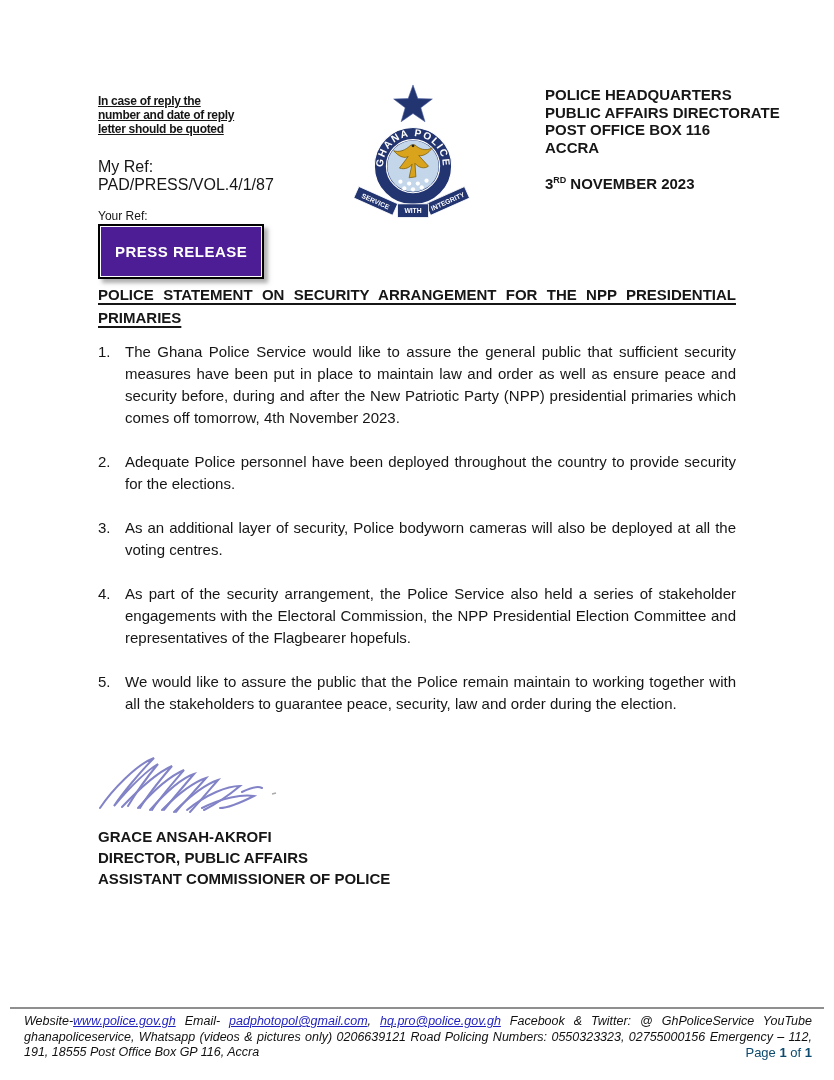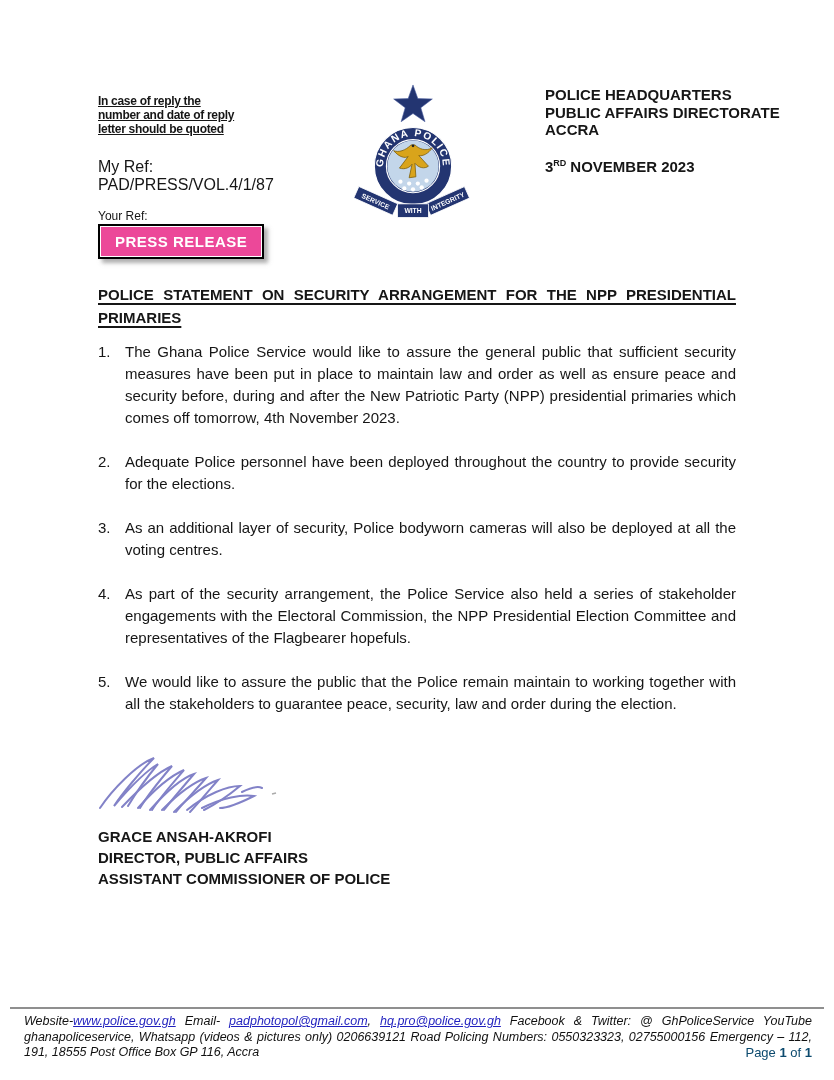--- a/index.html
+++ b/index.html
@@ -19,22 +19,22 @@
 
   
   .hdr-right { position:absolute; left:545px; top:86px; width:260px; font-weight:bold; font-size:15px; line-height:17.5px; }
   .date-line { margin-top:16px; font-weight:bold; font-size:15px; }
   .date-line sup { font-size:9px; vertical-align:super;margin-top:47px; }
   .date-rest { margin-left:4px; }
 
   
   .banner {
     position:absolute; left:98px; top:224px; display:inline-block;
-    background:#ec4899; color:#fff; font-weight:bold; font-size:15px; letter-spacing:0.5px;
-    padding:9px 17px;
+    background:#4c1d95; color:#fff; font-weight:bold; font-size:15px; letter-spacing:0.5px;
+    padding:19px 17px;
     box-shadow: inset 0 0 0 2px #000, inset 0 0 0 3px #fff, 4px 4px 4px rgba(110,110,110,0.55);
   }
 
   
   .doc-title {
     position:absolute; left:98px; top:283px; width:638px;
     font-weight:bold; font-size:15px; line-height:23px; text-align:justify;
     text-decoration:underline; text-decoration-thickness:2px; text-underline-offset:3px;
   }
 
@@ -109,20 +109,21 @@
       <g>
         <rect x="44" y="124" width="32" height="14" fill="#233571" stroke="#ffffff" stroke-width="0.8"></rect>
         <text x="60" y="133.5" text-anchor="middle" font-size="7" font-weight="bold" fill="#ffffff" font-family="Liberation Sans, sans-serif">WITH</text>
       </g>
     </svg>
   </div>
 
   <div class="hdr-right">
     <div>POLICE HEADQUARTERS</div>
     <div>PUBLIC AFFAIRS DIRECTORATE</div>
+    <div>POST OFFICE BOX 116</div>
     <div>ACCRA</div>
     <div class="date-line">
       <span>3</span><sup>RD</sup><span class="date-rest">NOVEMBER 2023</span>
     </div>
   </div>
 
   <div class="banner">PRESS RELEASE</div>
 
   <div class="doc-title">POLICE STATEMENT ON SECURITY ARRANGEMENT FOR THE NPP PRESIDENTIAL PRIMARIES</div>
 

